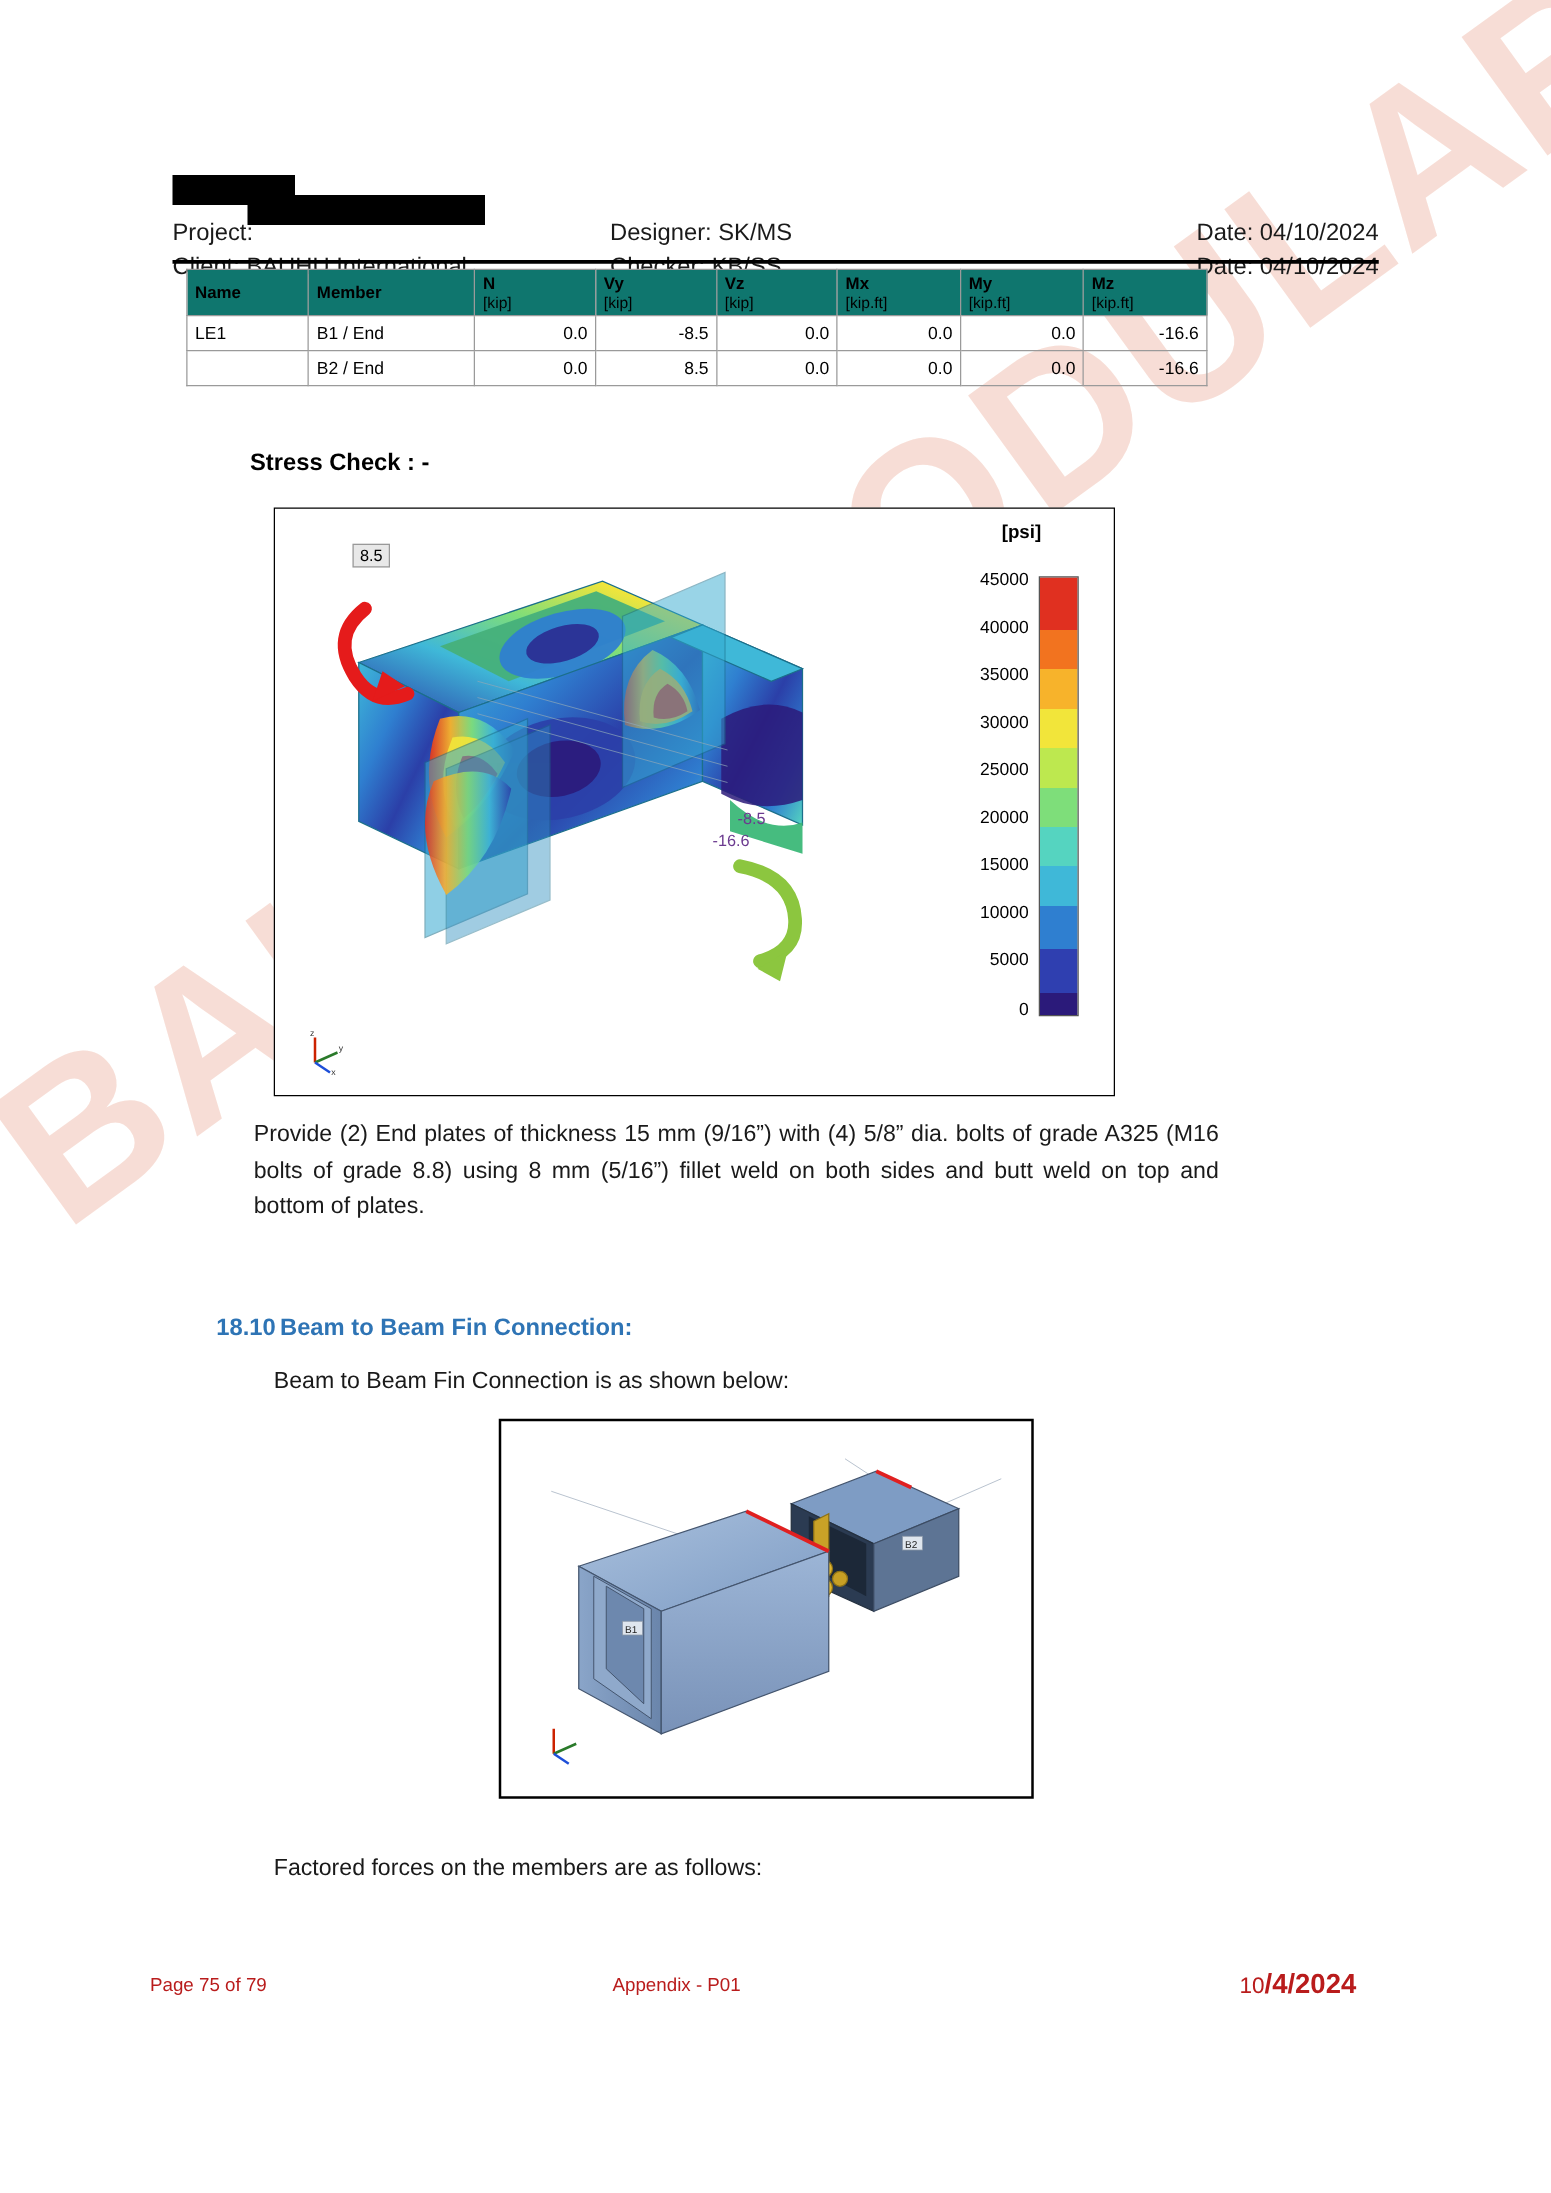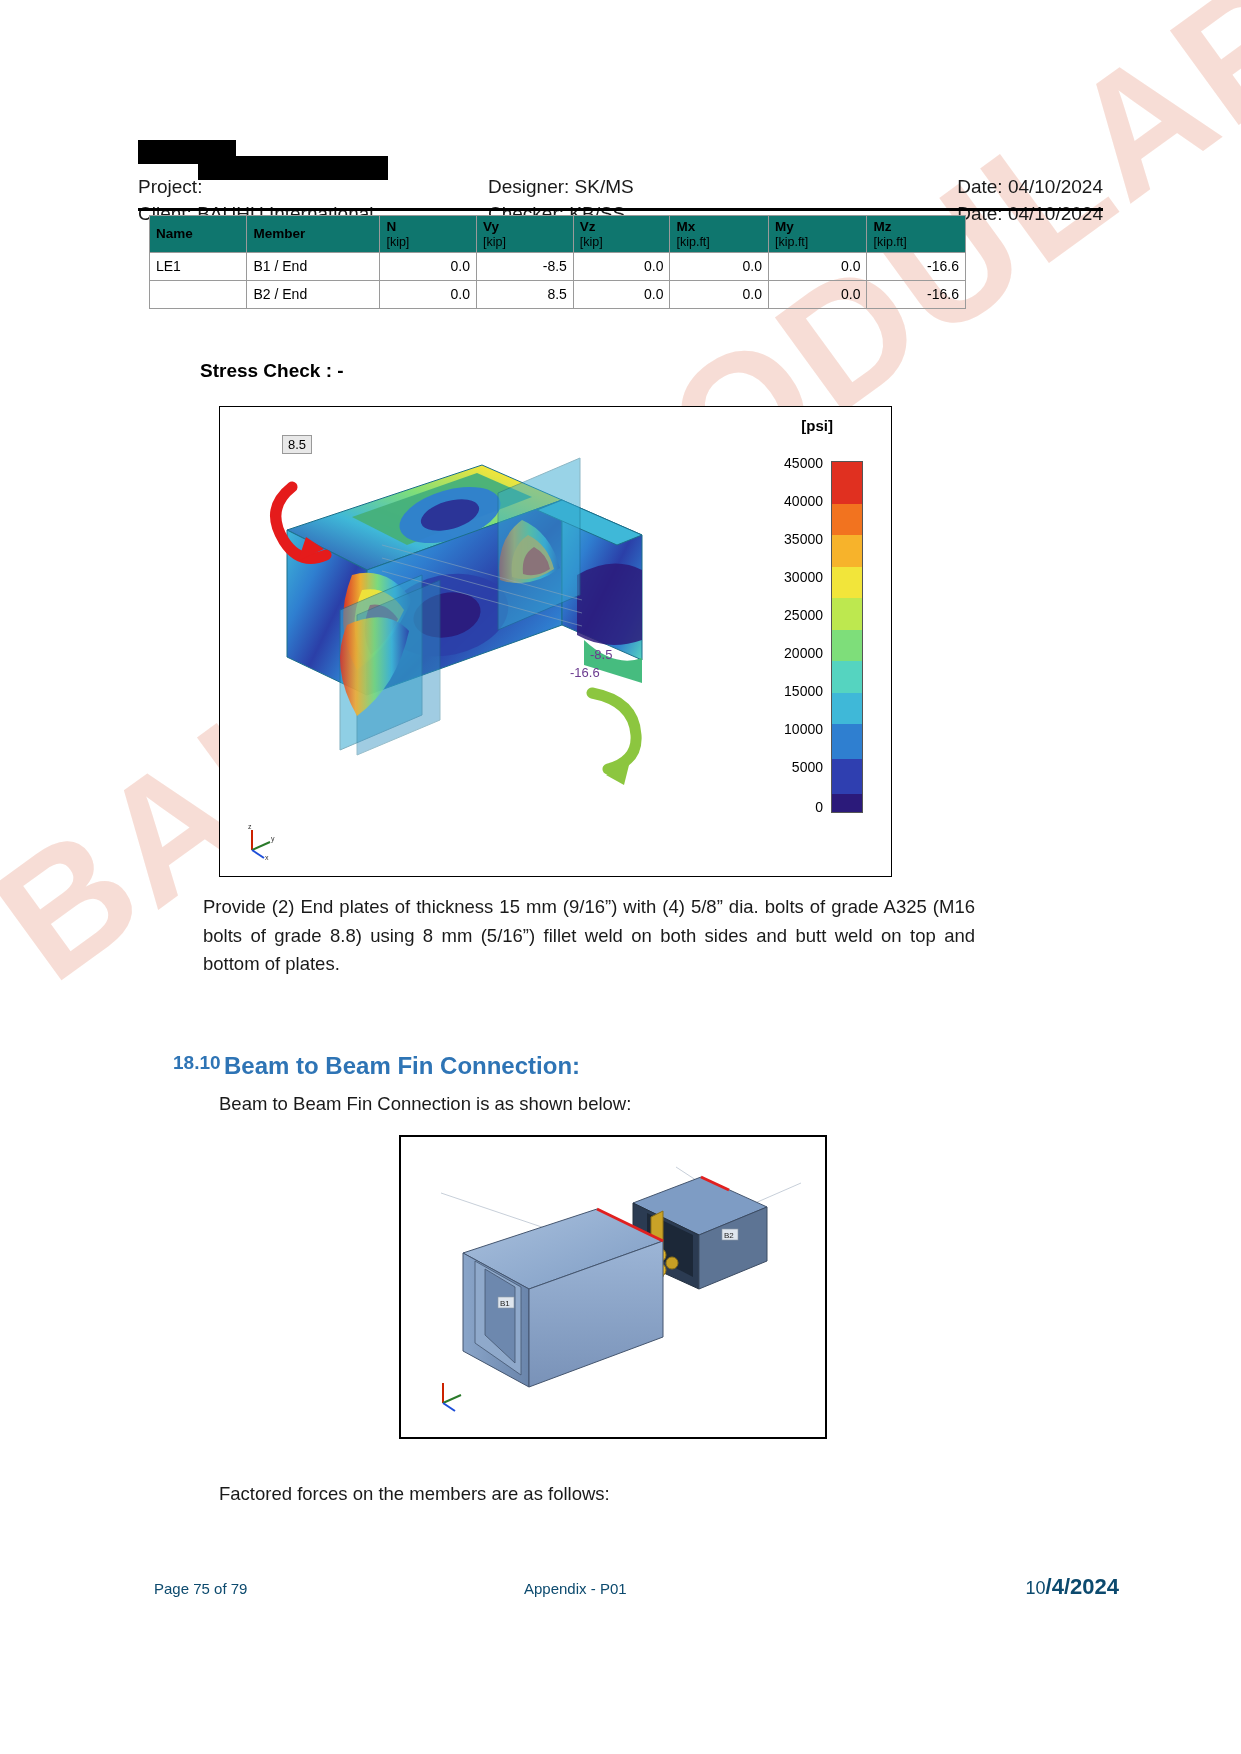--- a/index.html
+++ b/index.html
@@ -218,44 +218,44 @@
     left: 173px;
     top: 1052px;
     font-size: 19px;
     font-weight: bold;
     color: #2e74b5;
   }
   .sec-title {
     position: absolute;
     left: 224px;
     top: 1052px;
-    font-size: 24px;
+    font-size: 19px;
     font-weight: bold;
     color: #2e74b5;
   }
 
   
   .fig2 {
     position: absolute;
     left: 399px;
     top: 1135px;
     width: 424px;
     height: 300px;
     border: 2px solid #000;
     background: #fff;
     overflow: hidden;
   }
   .footer {
     position: absolute;
-    left: 154px;
+    left: 120px;
     top: 1580px;
     width: 965px;
     height: 30px;
     font-size: 15px;
-    color: #0c4a6e;
+    color: #b91c1c;
   }
   .footer .f1 { position: absolute; left: 0; top: 0; }
   .footer .f2 { position: absolute; left: 370px; top: 0; }
   .footer .f3 { position: absolute; right: 0; top: -6px; font-size: 18px; }
   .footer .f3 b { font-size: 22px; font-weight: bold; }
 </style>
 </head>
 <body>
 
 <div class="watermark">

